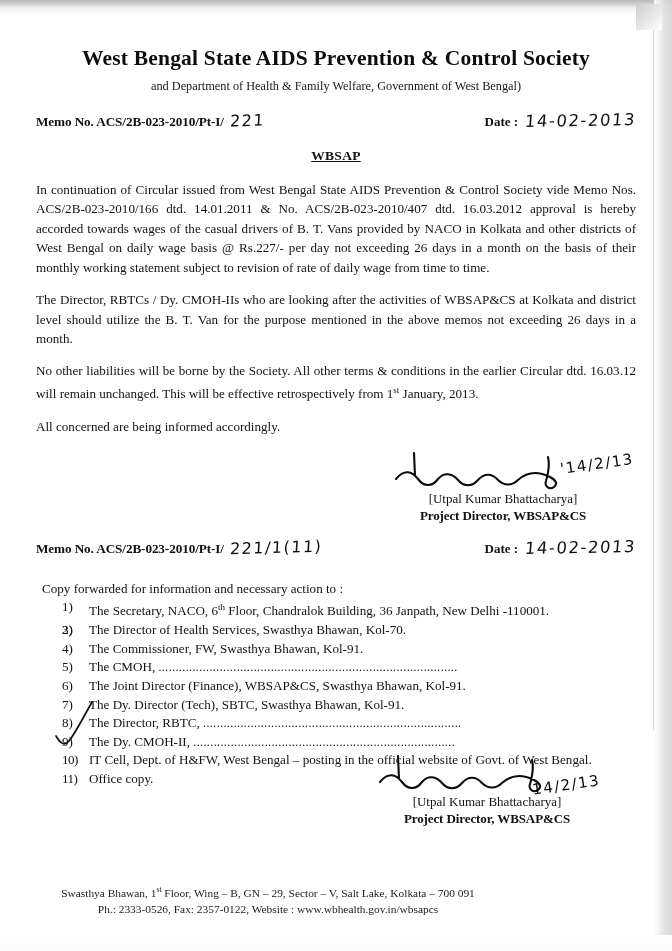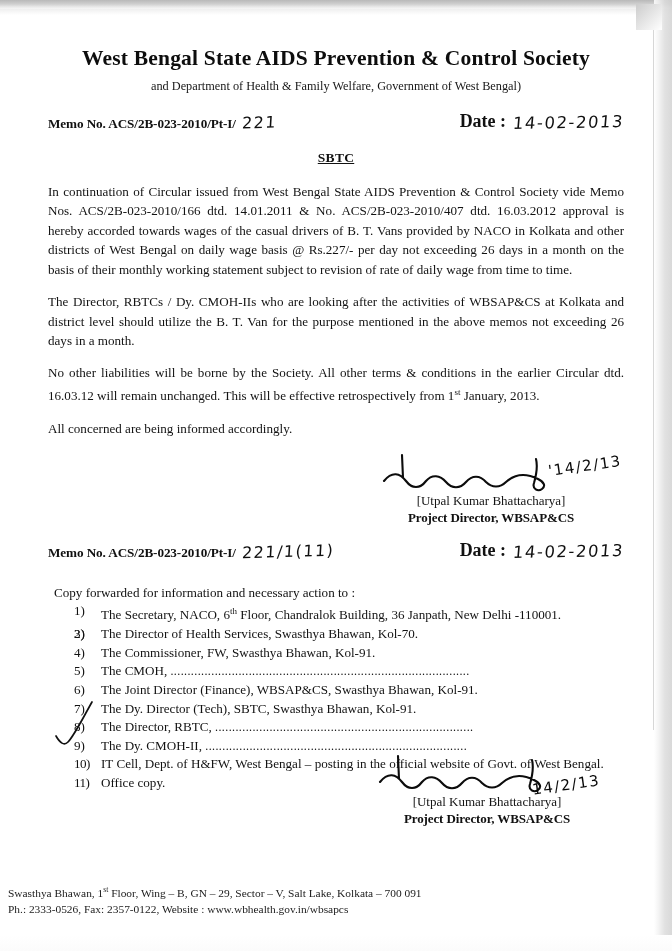--- a/index.html
+++ b/index.html
@@ -56,21 +56,21 @@
     bottom: 0; left: 0;
     width: 672px; height: 16px;
     background: linear-gradient(to bottom, #ffffff, #fbfbfb);
   }
 
   
   .content {
     position: absolute;
     top: 0; left: 0;
     width: 672px; height: 734px;
-    padding: 0 48px;
+    padding: 0 36px;
     box-sizing: border-box;
   }
   .org-title {
     margin-top: 46px;
     text-align: center;
     font-family: "Liberation Serif", "DejaVu Serif", serif;
     font-weight: bold;
     font-size: 21.5px;
     letter-spacing: .2px;
     color: #0d0d0d;
@@ -97,21 +97,21 @@
     letter-spacing: -.1px;
     white-space: nowrap;
   }
   .date-block {
     display: flex;
     align-items: flex-end;
     white-space: nowrap;
   }
   .date-label {
     font-weight: bold;
-    font-size: 18px;
+    font-size: 13px;
   }
   .hand {
     font-family: "DejaVu Sans", sans-serif;
     font-weight: 400;
     color: #101010;
     letter-spacing: 1.5px;
   }
   .hand-memo {
     font-size: 16px;
     margin-left: 6px;
@@ -207,24 +207,24 @@
     position: absolute;
     left: 54px;
     top: 698px;
     width: 46px;
     height: 54px;
     pointer-events: none;
   }
 
   .footer {
     position: absolute;
-    left: 8px;
+    left: 0;
     bottom: 34px;
     width: 536px;
-    text-align: left;
+    text-align: center;
     font-size: 11.4px;
     line-height: 15.5px;
     color: #1a1a1a;
   }
   .footer sup { font-size: 7.6px; }
 </style>
 </head>
 <body>
 
 <div class="page">
@@ -246,21 +246,21 @@
     <div class="memo-row">
       <div>
         <span class="memo-label">Memo No. ACS/2B-023-2010/Pt-I/</span><span class="hand hand-memo">221</span>
       </div>
       <div class="date-block">
         <span class="date-label">Date :</span>
           <span class="hand hand-date">14-02-2013</span>
       </div>
     </div>
 
-    <div class="order-heading">SBTC</div>
+    <div class="order-heading">WBSAP</div>
 
     <p class="para first">In continuation of Circular issued from West Bengal State AIDS Prevention &amp; Control Society vide Memo Nos. ACS/2B-023-2010/166 dtd. 14.01.2011 &amp; No. ACS/2B-023-2010/407 dtd. 16.03.2012 approval is hereby accorded towards wages of the casual drivers of B. T. Vans provided by NACO in Kolkata and other districts of West Bengal on daily wage basis @ Rs.227/- per day not exceeding 26 days in a month on the basis of their monthly working statement subject to revision of rate of daily wage from time to time.</p>
 
     <p class="para">The Director, RBTCs / Dy. CMOH-IIs who are looking after the activities of WBSAP&amp;CS at Kolkata and district level should utilize the B. T. Van for the purpose mentioned in the above memos not exceeding 26 days in a month.</p>
 
     <p class="para"><span>No other liabilities will be borne by the Society. All other terms &amp; conditions in the earlier Circular dtd. 16.03.12 will remain unchanged. This will be effective retrospectively from 1</span><sup>st</sup><span> January, 2013.</span></p>
 
     <p class="para">All concerned are being informed accordingly.</p>
 
     <div class="sign-block">

